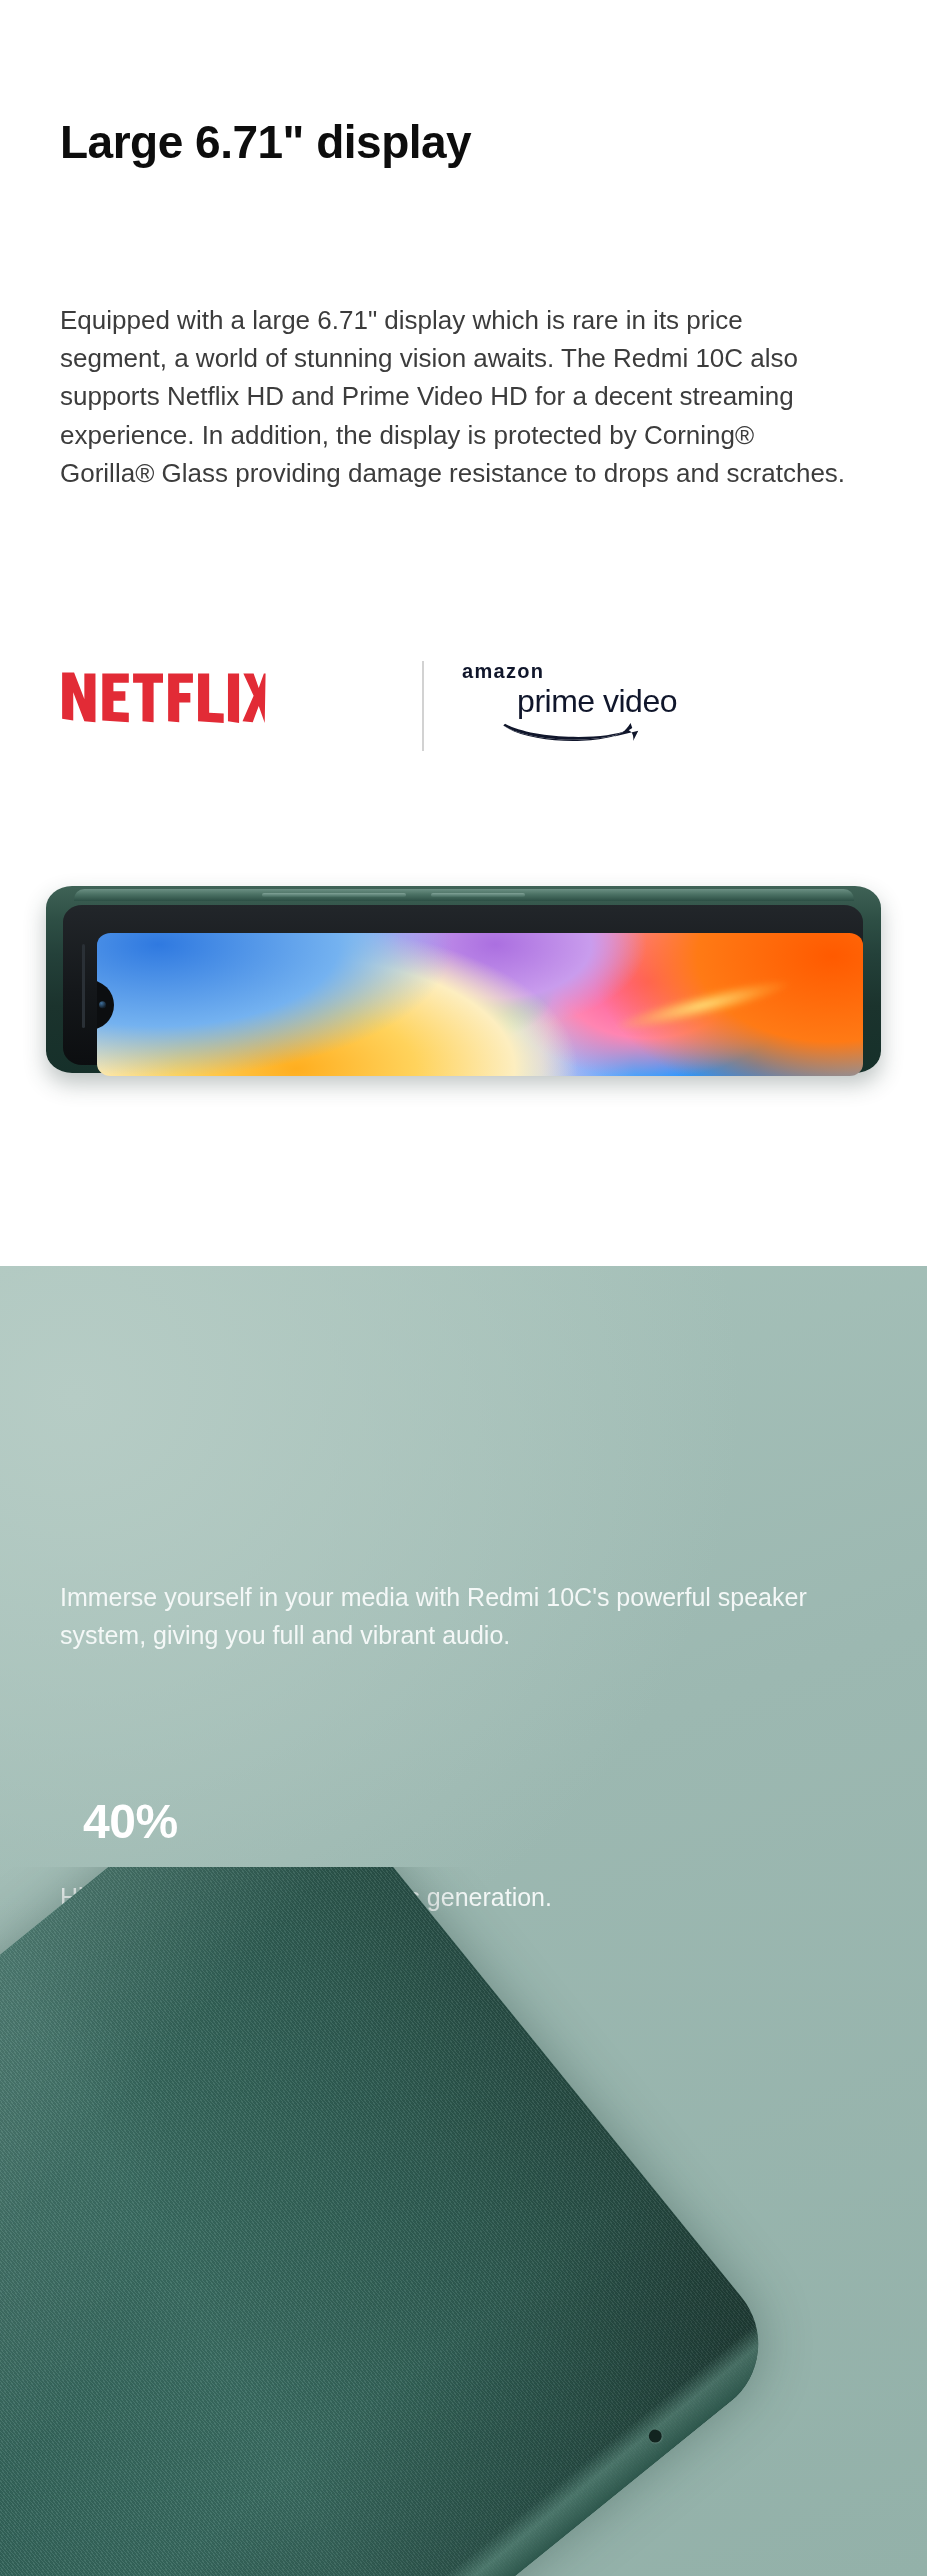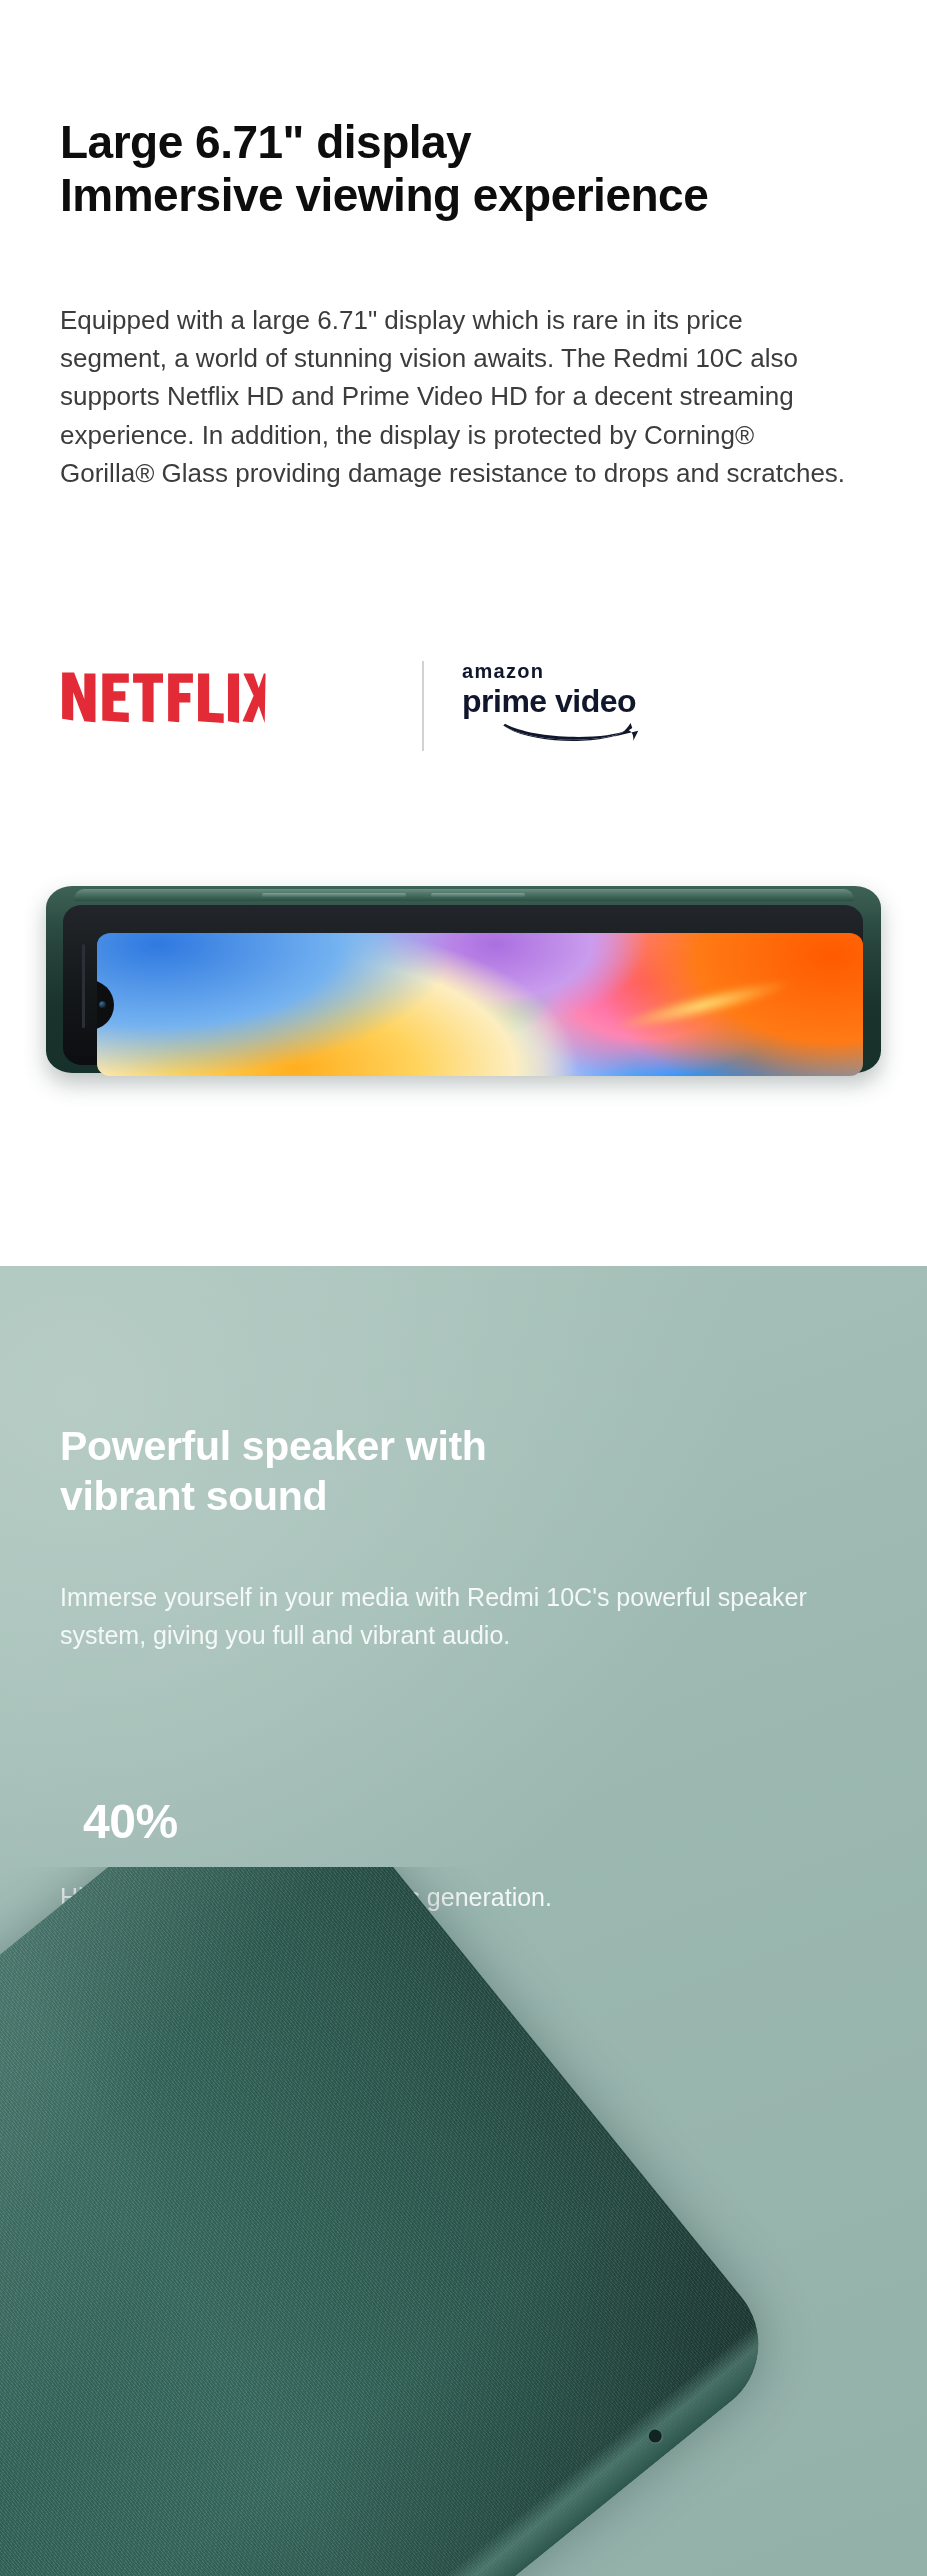--- a/index.html
+++ b/index.html
@@ -217,21 +217,20 @@
     box-shadow:0 0.9px 1.7px rgba(255,255,255,.22);
   }
 </style>
 </head>
 <body>
 
 <section id="display-section">
 
   <h1 id="display-heading">
     <span class="hl">Large 6.71" display</span>
-    <span class="hl">Immersive viewing experience</span>
   </h1>
 
   <p id="display-body">Equipped with a large 6.71" display which is rare in its price segment, a world of stunning vision awaits. The Redmi 10C also supports Netflix HD and Prime Video HD for a decent streaming experience. In addition, the display is protected by Corning® Gorilla® Glass providing damage resistance to drops and scratches.</p>
 
   <div id="brand-row">
 
     <svg id="netflix-logo" viewBox="0 0 240 62" aria-hidden="true">
       <g fill="#E22B36">
 
         <path d="M2,3 L2,57 L15,59 L15,26 L28,60 L41,61 L41,4 L28,4 L28,34 L16,3 Z"></path>
@@ -247,21 +246,21 @@
         <path d="M196,4 L196,60 L209,62 L209,4 Z"></path>
 
         <path d="M214,4 L226,30 L213,60 L225,61 L232,42 L239,62 L240,4 L238,4 L232,21 L226,4 Z"></path>
       </g>
     </svg>
 
     <div id="logo-divider"></div>
 
     <div id="prime-logo">
       <div style="text-align:left;font-size:20px;font-weight:bold;letter-spacing:1.3px;color:#10162B;line-height:1;">amazon</div>
-      <div style="text-align:left;font-size:32px;font-weight:bold;letter-spacing:-0.5px;color:#10162B;line-height:1.28;">prime video</div>
+      <div style="text-align:right;font-size:32px;font-weight:normal;letter-spacing:-0.5px;color:#10162B;line-height:1.28;">prime video</div>
       <svg width="215" height="26" viewBox="0 0 250 30" aria-hidden="true">
         <path d="M48,4 C78,26 168,29 198,7 L196,1 C190,11 183,15 176,17 L205,10 L199,22 C200,16 198,11 193,9 C166,26 80,24 48,4 Z" fill="#10162B"></path>
         <path d="M48,4 C80,24 166,26 193,9 C165,22 82,20 50,2 Z" fill="#10162B"></path>
       </svg>
     </div>
   </div>
 
   <div id="phone-stage">
     <div id="phone-reflection"></div>
     <div id="phone-front">
@@ -278,24 +277,20 @@
           </div>
           <div id="side-key"></div>
         </div>
       </div>
     </div>
   </div>
 </section>
 
 <section id="speaker-section">
 
-  <h2 id="speaker-heading">
-    <span class="hl">Powerful speaker with</span>
-    <span class="hl">vibrant sound</span>
-  </h2>
 
   <p id="speaker-body">Immerse yourself in your media with Redmi 10C's powerful speaker system, giving you full and vibrant audio.</p>
 
   <div id="stat-value">40%</div>
   <p id="stat-caption">Higher volume than the previous generation.</p>
 
   <div id="phone-back-stage">
     <div id="phone-back">
       <div id="phone-back-ribs"></div>
       <div id="phone-back-sheen"></div>

